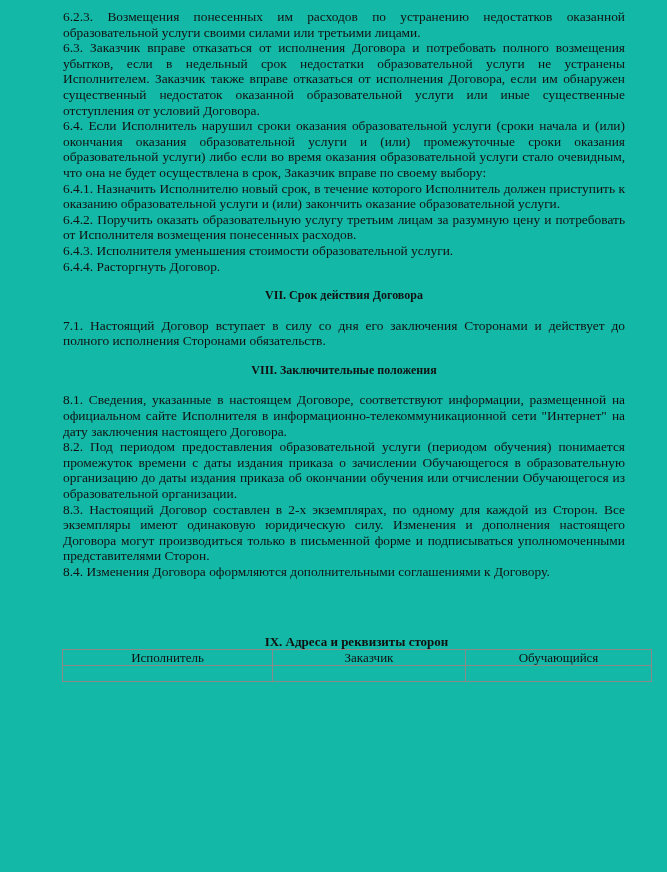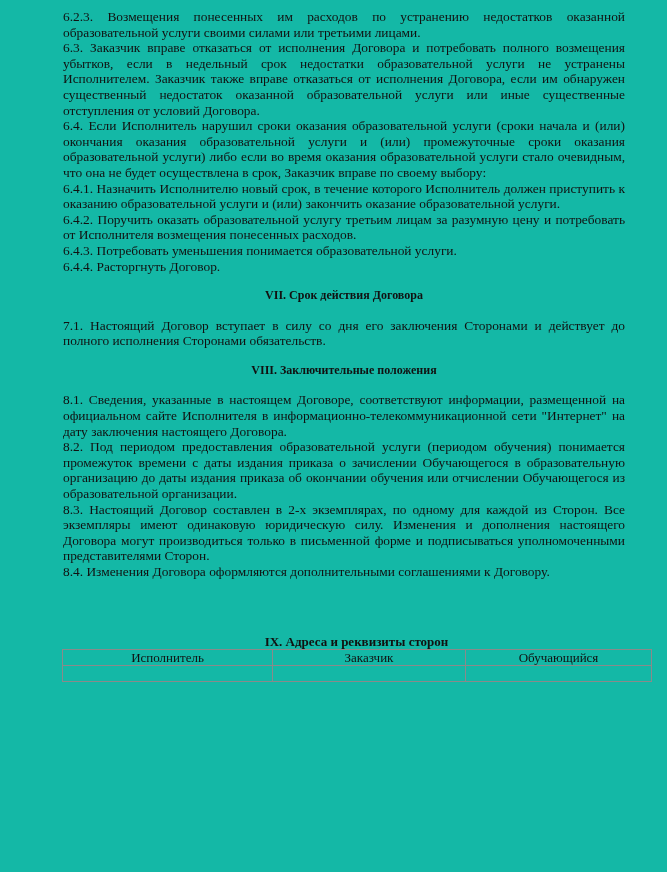--- a/index.html
+++ b/index.html
@@ -36,22 +36,22 @@
 </style>
 </head>
 <body>
 
 <div class="page">
   <div class="text-col">
     <p class="p">6.2.3. Возмещения понесенных им расходов по устранению недостатков оказанной образовательной услуги своими силами или третьими лицами.</p>
     <p class="p">6.3. Заказчик вправе отказаться от исполнения Договора и потребовать полного возмещения убытков, если в недельный  срок недостатки образовательной услуги не устранены Исполнителем. Заказчик также вправе отказаться от исполнения Договора, если им обнаружен существенный недостаток оказанной образовательной услуги или иные существенные отступления от условий Договора.</p>
     <p class="p">6.4. Если Исполнитель нарушил сроки оказания образовательной услуги (сроки начала и (или) окончания оказания образовательной услуги и (или) промежуточные сроки оказания образовательной услуги) либо если во время оказания образовательной услуги стало очевидным, что она не будет осуществлена в срок, Заказчик вправе по своему выбору:</p>
     <p class="p">6.4.1. Назначить Исполнителю новый срок, в течение которого Исполнитель должен приступить к оказанию образовательной услуги и (или) закончить оказание образовательной услуги.</p>
-    <p class="p">6.4.2. Поручить оказать образовательной услугу третьим лицам за разумную цену и потребовать от Исполнителя возмещения понесенных расходов.</p>
-    <p class="p">6.4.3. Потребовать уменьшения понимается образовательной услуги.</p>
+    <p class="p">6.4.2. Поручить оказать образовательную услугу третьим лицам за разумную цену и потребовать от Исполнителя возмещения понесенных расходов.</p>
+    <p class="p">6.4.3. Исполнителя уменьшения стоимости образовательной услуги.</p>
     <p class="p">6.4.4. Расторгнуть Договор.</p>
 
     <h3 class="heading h7">VII. Срок действия Договора</h3>
     <p class="p">7.1. Настоящий Договор вступает в силу со дня его заключения Сторонами и действует до полного исполнения Сторонами обязательств.</p>
 
     <h3 class="heading h8">VIII. Заключительные положения</h3>
     <p class="p">8.1. Сведения, указанные в настоящем Договоре, соответствуют информации, размещенной на официальном сайте Исполнителя в информационно-телекоммуникационной сети "Интернет" на дату заключения настоящего Договора.</p>
     <p class="p">8.2. Под периодом предоставления образовательной услуги (периодом обучения) понимается промежуток времени с даты издания приказа о зачислении Обучающегося в образовательную организацию до даты издания приказа об окончании обучения или отчислении Обучающегося из образовательной организации.</p>
     <p class="p">8.3. Настоящий Договор составлен в 2-х  экземплярах, по одному для каждой из Сторон. Все экземпляры имеют одинаковую юридическую силу. Изменения и дополнения настоящего Договора могут производиться только в письменной форме и подписываться уполномоченными представителями Сторон.</p>
     <p class="p">8.4. Изменения Договора оформляются дополнительными соглашениями к Договору.</p>

